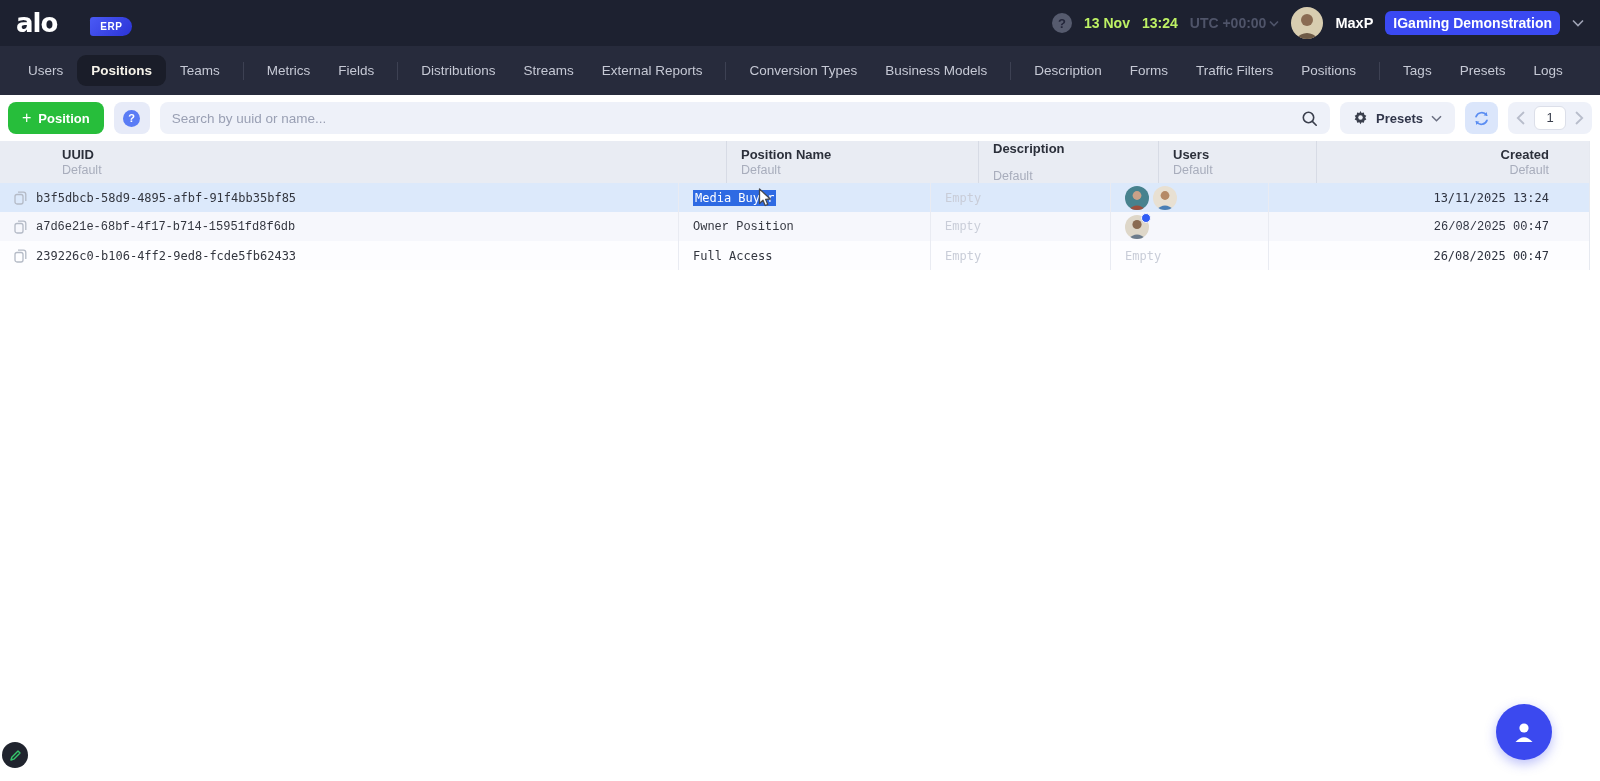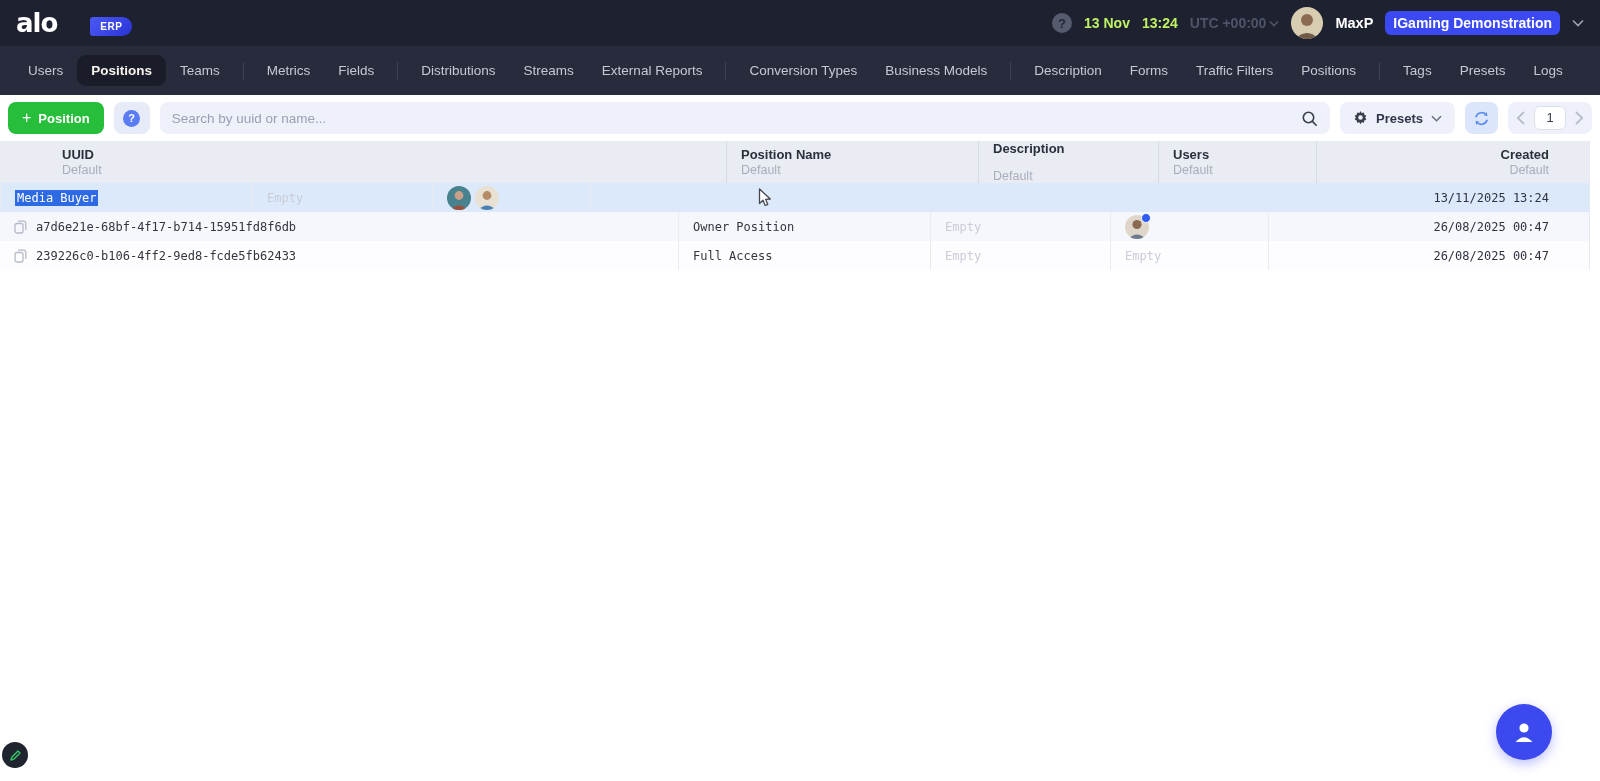--- a/index.html
+++ b/index.html
@@ -60,21 +60,21 @@
   .c-name { flex:0 0 252px; }
   .c-desc { flex:0 0 180px;justify-content:space-between; }
   .c-users { flex:0 0 158px; }
   .c-created { flex:1 1 auto; }
   .thead .c-name, .thead .c-desc, .thead .c-users, .thead .c-created { border-left:1px solid #d7dbe5; }
   .th.c-created { align-items:flex-end; padding-right:40px; }
 
   .row { display:flex; height:29px; align-items:center; font-family:"DejaVu Sans Mono", monospace;
          font-size:12px; color:#33363f; cursor:pointer; }
   .row-0 { background:#dce9fb; }
-  .row-1 { background:#f6f7fc; }
+  .row-1 { background:#f6f7fc;font-family:Liberation Mono, monospace; }
   .row-2 { background:#fdfdff; }
   .cell { display:flex; align-items:center; height:100%; padding:0 14px; }
   .row .c-name, .row .c-desc, .row .c-users, .row .c-created { border-left:1px solid #e9ebf2; }
   .cell.c-uuid { gap:9px; }
   .cell.c-created { justify-content:flex-end; padding-right:40px; color:#2f3340; }
   .empty { color:#c9cdd8; }
   .sel { background:#2e6ae3; color:#ffffff; padding:1px 2px; }
 
   .av { width:24px; height:24px; border-radius:50%; position:relative; flex:0 0 auto; }
   .av + .av { margin-left:4px; }
@@ -214,20 +214,27 @@
       <span class="th-title">Users</span>
       <span class="th-sub">Default</span>
     </div>
     <div class="th c-created">
       <span class="th-title">Created</span>
       <span class="th-sub">Default</span>
     </div>
   </div>
 
   <div class="row row-0">
+    <div class="cell c-uuid">
+      <svg width="13" height="14" viewBox="0 0 13 14">
+        <rect x="1" y="3.5" width="8" height="9.5" rx="2" fill="none" stroke="#b4bac6" stroke-width="1.3"></rect>
+        <path d="M4 1.2 h5.5 a2.3 2.3 0 0 1 2.3 2.3 V10" fill="none" stroke="#b4bac6" stroke-width="1.3"></path>
+      </svg>
+      <span>b3f5dbcb-58d9-4895-afbf-91f4bb35bf85</span>
+    </div>
     <div class="cell c-name">
       <span class="sel">Media Buyer</span>
     </div>
     <div class="cell c-desc">
         <span class="empty">Empty</span>
       </div>
     <div class="cell c-users">
       <span class="av">
         <svg width="24" height="24" viewBox="0 0 24 24">
             <rect width="24" height="24" fill="#47828e"></rect>

